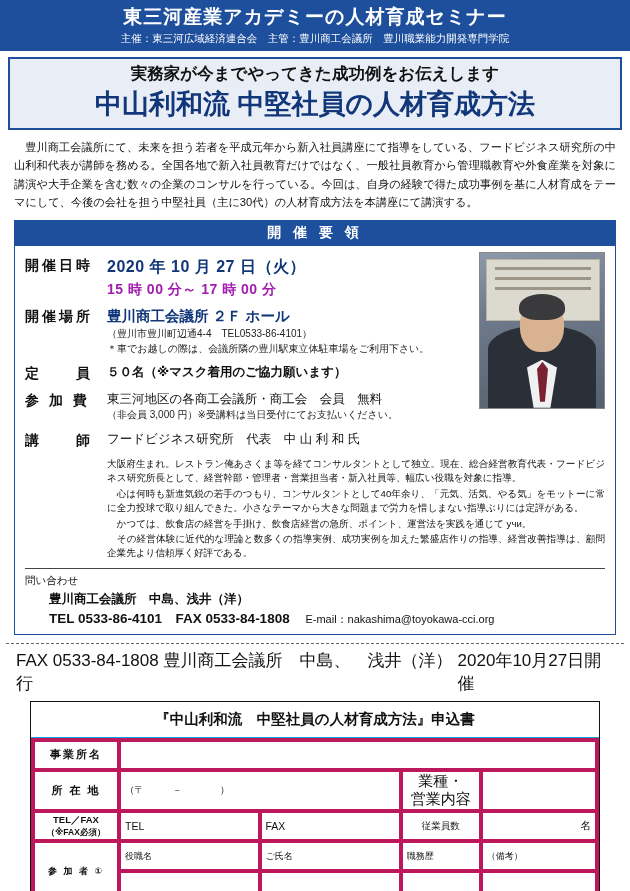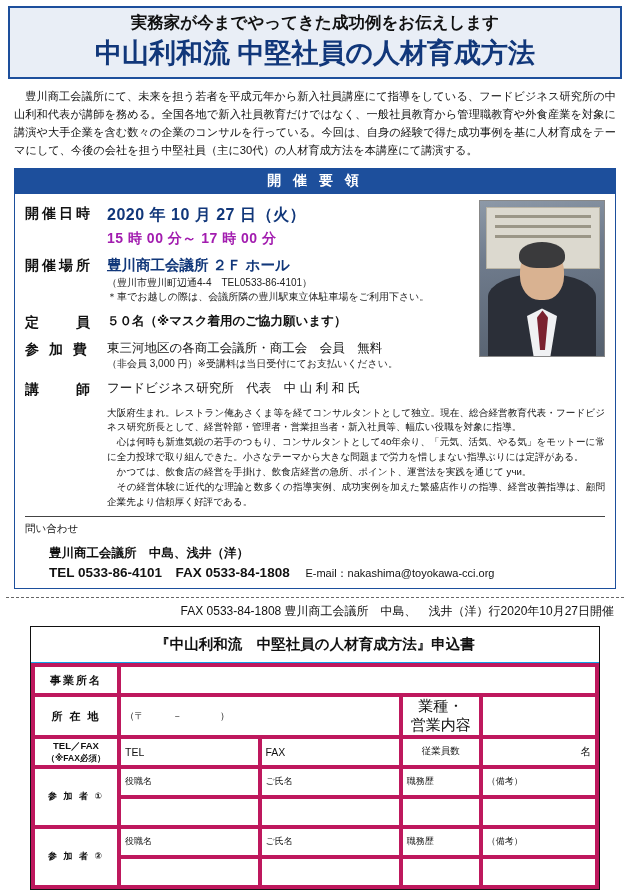--- a/index.html
+++ b/index.html
@@ -114,32 +114,32 @@
     margin:2px 10px 0 92px;
     font-size:9.6px;line-height:1.5;text-align:justify;color:#111;
   }
   .profile p{margin:0 0 1px 0;}
   .rule{
     border:0;border-top:1px solid #444;margin:7px 10px 5px 10px;
   }
   .contact{
     margin:0 10px 0 10px;font-size:11px;
   }
-  .contact .ttl{font-size:10.5px;margin-bottom:9px;}
+  .contact .ttl{font-size:10.5px;margin-bottom:3px;}
   .contact .org{font-size:12.5px;font-weight:bold;margin-left:24px;}
   .contact .tel{font-size:13.5px;font-weight:bold;margin-left:24px;margin-top:2px;}
   .contact .mail{font-size:11px;font-weight:normal;margin-left:12px;}
 
   
   .dashed{
     border:0;border-top:1px dashed #666;margin:8px 6px 0 6px;
   }
   .faxline{
     display:flex;justify-content:flex-end;align-items:center;
-    margin:5px 16px 0 16px;font-size:12px;
+    margin:5px 16px 0 16px;font-size:17px;
   }
 
   
   .form{
     margin:6px 30px 0 30px;
     border:1.5px solid #111;
   }
   .form-title{
     text-align:center;font-size:14.5px;font-weight:bold;
     padding:8px 0 8px 0;border-bottom:1px solid #0ea5e9;
@@ -154,20 +154,24 @@
   td.mini{width:68px;text-align:center;font-size:15px;line-height:1.25;}
   td.mini2{width:66px;text-align:center;font-size:9.5px;}
   .sub{font-size:9.5px;color:#111;}
   .subrow td{height:15px;font-size:9px;padding:0 4px;}
 </style>
 </head>
 <body>
 
 <div class="page">
 
+  <div class="header-band">
+    <div class="header-title">東三河産業アカデミーの人材育成セミナー</div>
+    <div class="header-sub">主催：東三河広域経済連合会　主管：豊川商工会議所　豊川職業能力開発専門学院</div>
+  </div>
 
   <div class="title-box">
     <div class="title-lead">実務家が今までやってきた成功例をお伝えします</div>
     <div class="title-main">中山利和流 中堅社員の人材育成方法</div>
   </div>
 
   <div class="intro">　豊川商工会議所にて、未来を担う若者を平成元年から新入社員講座にて指導をしている、フードビジネス研究所の中山利和代表が講師を務める。全国各地で新入社員教育だけではなく、一般社員教育から管理職教育や外食産業を対象に講演や大手企業を含む数々の企業のコンサルを行っている。今回は、自身の経験で得た成功事例を基に人材育成をテーマにして、今後の会社を担う中堅社員（主に30代）の人材育成方法を本講座にて講演する。</div>
 
   <div class="outline-wrap">
     <div class="outline-bar">開 催 要 領</div>

